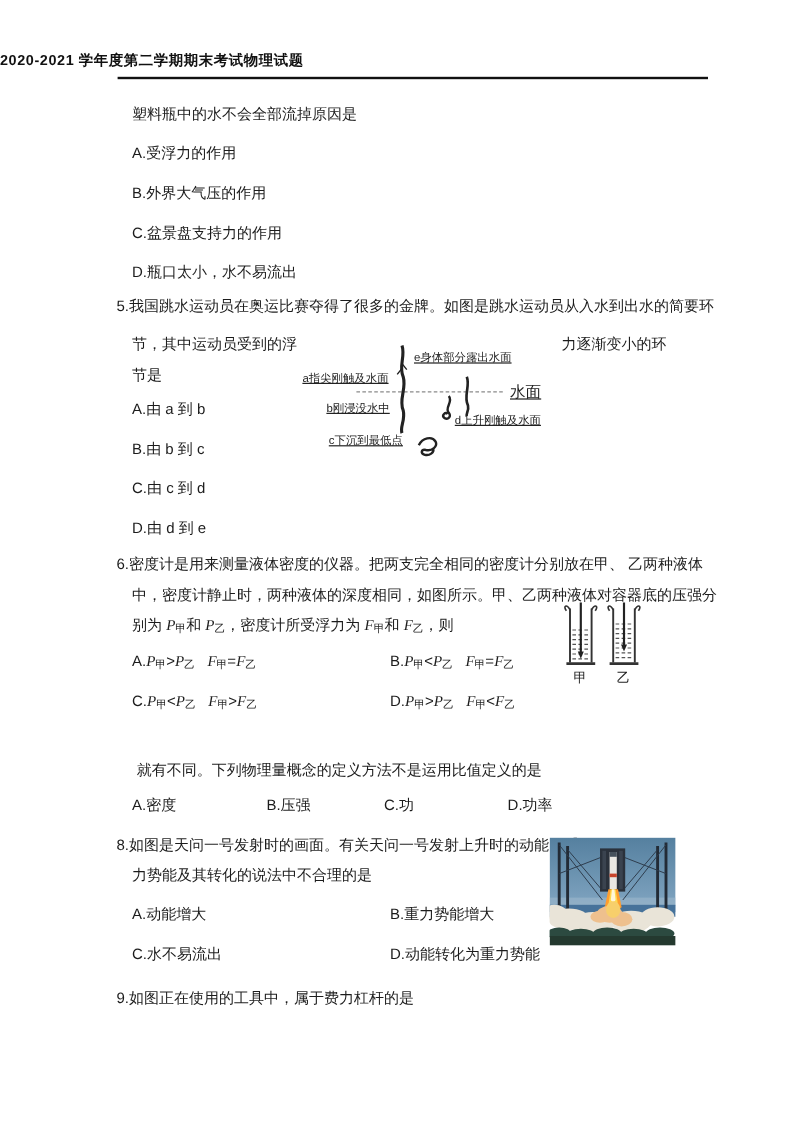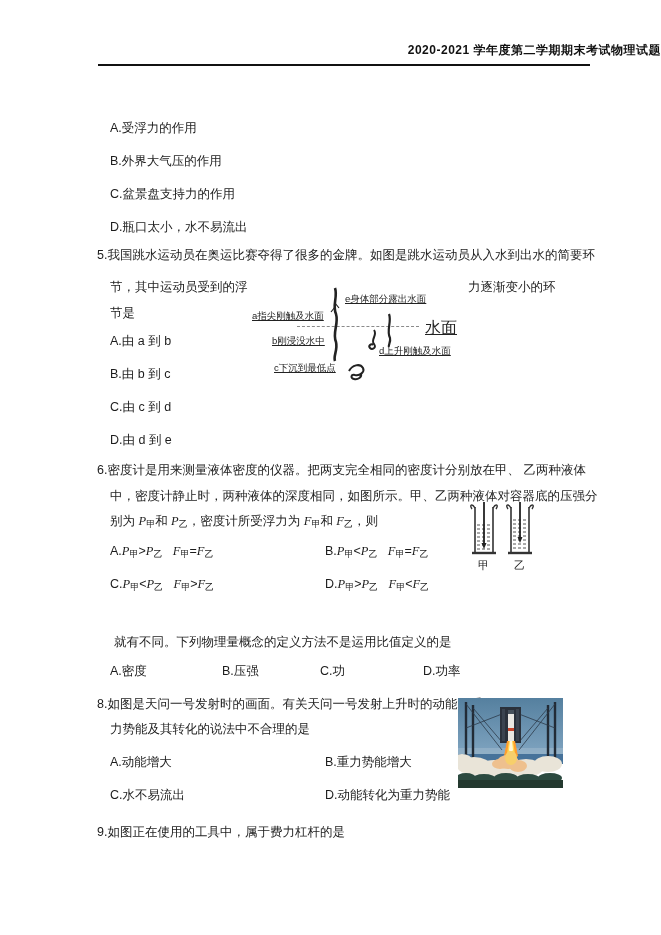--- a/index.html
+++ b/index.html
@@ -2,58 +2,59 @@
 <html><head>
 <meta charset="utf-8">
 <style>
   html,body{margin:0;padding:0;background:#ffffff;}
   .page{
     position:relative;width:661px;height:935px;background:#ffffff;
     font-family:"Liberation Sans","DejaVu Sans",sans-serif;
     font-size:12.5px;color:#1c1c1c;overflow:hidden;
   }
   .title{
-    position:absolute;top:42px;left:0;width:100%;text-align:right;
+    position:absolute;top:42px;left:0;width:100%;text-align:left;
     font-weight:bold;font-size:12px;letter-spacing:.5px;color:#111;
   }
   .rule{position:absolute;left:98px;top:64px;width:492px;height:2px;background:#111;}
   .line{position:absolute;white-space:pre;line-height:1.25;}
   .dlabel{position:absolute;font-size:9.5px;white-space:pre;color:#222;line-height:1;text-decoration:underline;}
   .waterline{position:absolute;border-top:1.5px dashed #8a8a8a;height:0;}
   .var{font-style:italic;font-family:"Liberation Serif","DejaVu Serif",serif;}
   .sub{font-size:9px;vertical-align:-2px;}
   .figlabel{position:absolute;font-size:11px;color:#222;line-height:1;}
   svg{display:block;}
 </style>
 </head>
 <body>
 
 <div class="page">
 
   <div class="title">2020-2021 学年度第二学期期末考试物理试题</div>
   <div class="rule"></div>
 
+  <div class="line" style="left:110px;top:88px">塑料瓶中的水不会全部流掉原因是</div>
   <div class="line" style="left:110px;top:121px">A.受浮力的作用</div>
   <div class="line" style="left:110px;top:154px">B.外界大气压的作用</div>
   <div class="line" style="left:110px;top:187px">C.盆景盘支持力的作用</div>
   <div class="line" style="left:110px;top:220px">D.瓶口太小，水不易流出</div>
 
   <div class="line" style="left:97px;top:248px">5.我国跳水运动员在奥运比赛夺得了很多的金牌。如图是跳水运动员从入水到出水的简要环</div>
   <div class="line" style="left:110px;top:280px">节，其中运动员受到的浮</div>
   <div class="line" style="left:468px;top:280px">力逐渐变小的环</div>
   <div class="line" style="left:110px;top:306px">节是</div>
 
   <div style="position:absolute;left:248px;top:283px;width:218px;height:102px">
     <div class="waterline" style="left:49px;top:43px;width:122px"></div>
     <div class="dlabel" style="left:97px;top:11px">e身体部分露出水面</div>
     <div class="dlabel" style="left:4px;top:28px">a指尖刚触及水面</div>
     <div class="dlabel" style="left:24px;top:53px">b刚浸没水中</div>
     <div class="dlabel" style="left:26px;top:80px">c下沉到最低点</div>
     <div class="dlabel" style="left:131px;top:63px">d上升刚触及水面</div>
-    <div class="dlabel" style="left:177px;top:37px;font-size:16px">水面</div>
+    <div class="dlabel" style="left:177px;top:37px;font-size:13px">水面</div>
     <svg width="218" height="102" viewBox="0 0 218 102" style="position:absolute;left:0;top:0">
       <path d="M87,5 C90,14 84,22 88,31 C91,41 84,50 88,59 C90,67 85,73 87,78" fill="none" stroke="#222" stroke-width="2.6"></path>
       <path d="M87,20 l4,5 M87,24 l-4,5" fill="none" stroke="#222" stroke-width="1.2"></path>
       <path d="M101,88 C104,82 112,80 115,85 C117,89 112,93 107,92 C103,91 102,95 106,96 C110,97 114,94 113,91" fill="none" stroke="#222" stroke-width="2"></path>
       <path d="M126,47 C130,52 122,57 126,61 C129,65 124,67 122,65 C120,63 123,60 125,62" fill="none" stroke="#222" stroke-width="2"></path>
       <path d="M141,31 C144,39 138,47 142,55 C143,59 140,62 141,64" fill="none" stroke="#222" stroke-width="2.2"></path>
     </svg>
   </div>
 
   <div class="line" style="left:110px;top:334px">A.由 a 到 b</div>

